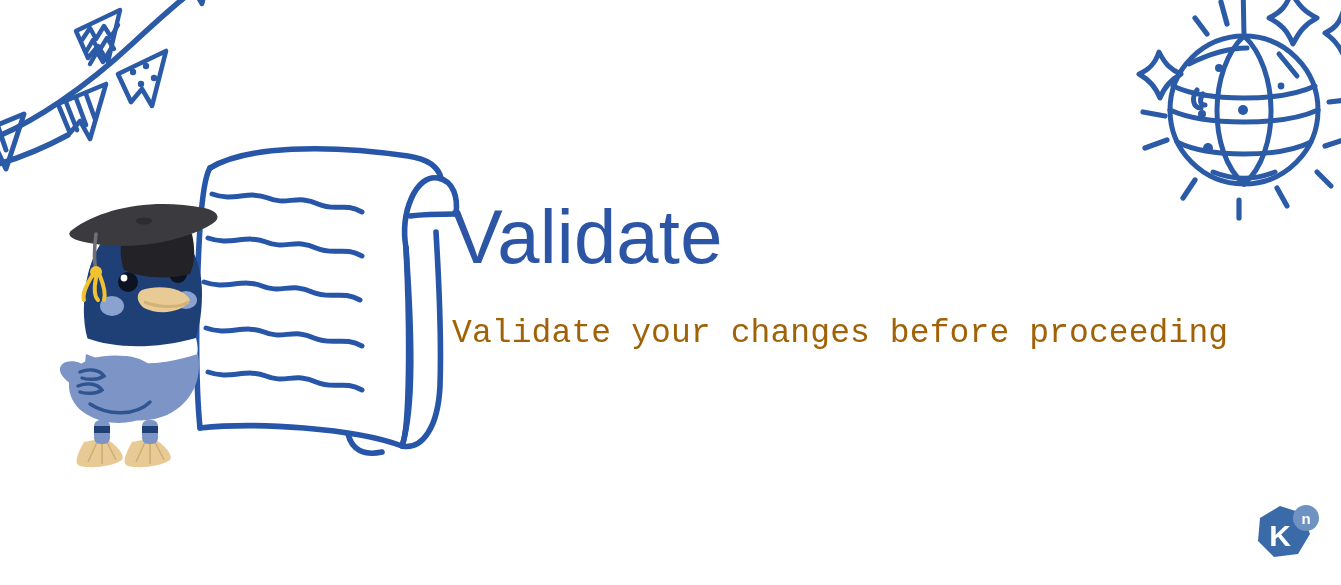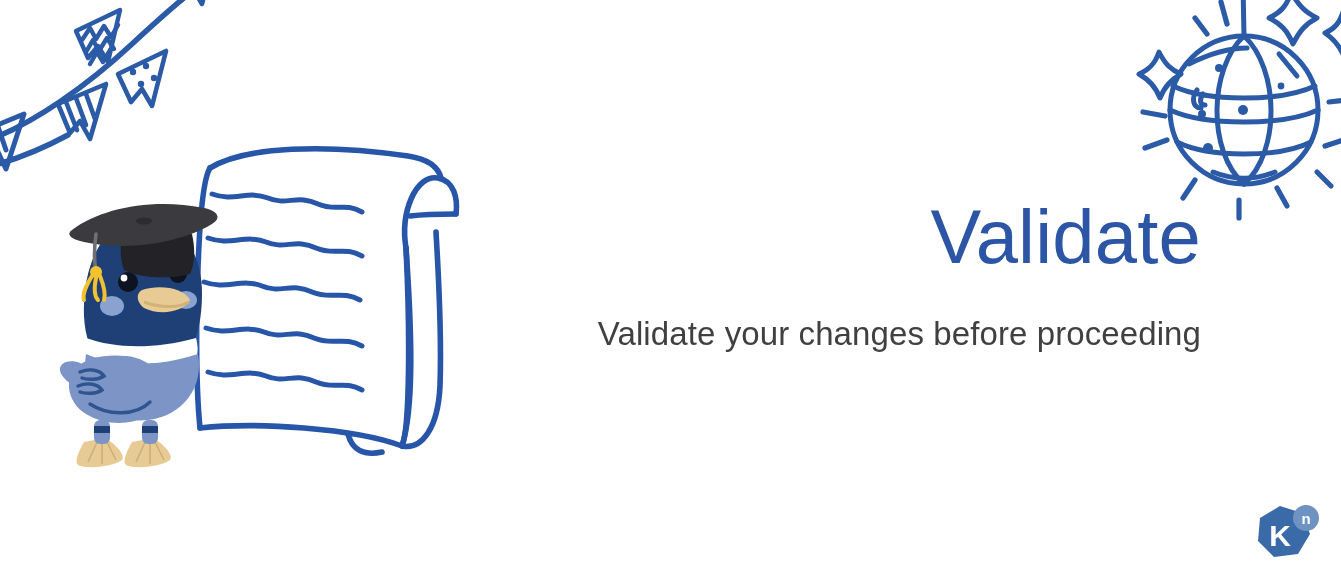--- a/index.html
+++ b/index.html
@@ -43,43 +43,43 @@
   }
   #mascot-art {
     left: 56px;
     top: 190px;
     width: 180px;
     height: 282px;
   }
   
   #text-block {
     position: absolute;
-    left: 477px;
+    left: 452px;
     top: 196px;
     width: 724px;
-    text-align: right;
+    text-align: left;
   }
   #page-title {
     margin: 0;
     font-family: "Liberation Sans", sans-serif;
     font-size: 76px;
     font-weight: 400;
     line-height: 1.08;
     letter-spacing: 0.2px;
     color: #2c55a5;
     white-space: nowrap;
   }
   #page-subtitle {
     margin: 36px 0 0 0;
-    font-family: Liberation Sans, sans-serif;
+    font-family: Liberation Mono, monospace;
     font-size: 33px;
     font-weight: 400;
     line-height: 1.2;
     letter-spacing: 0.1px;
-    color: #404040;
+    color: #a16207;
     white-space: nowrap;
   }
   
   #brand-logo {
     position: absolute;
     left: 1250px;
     top: 502px;
     width: 74px;
     height: 70px;
   }

